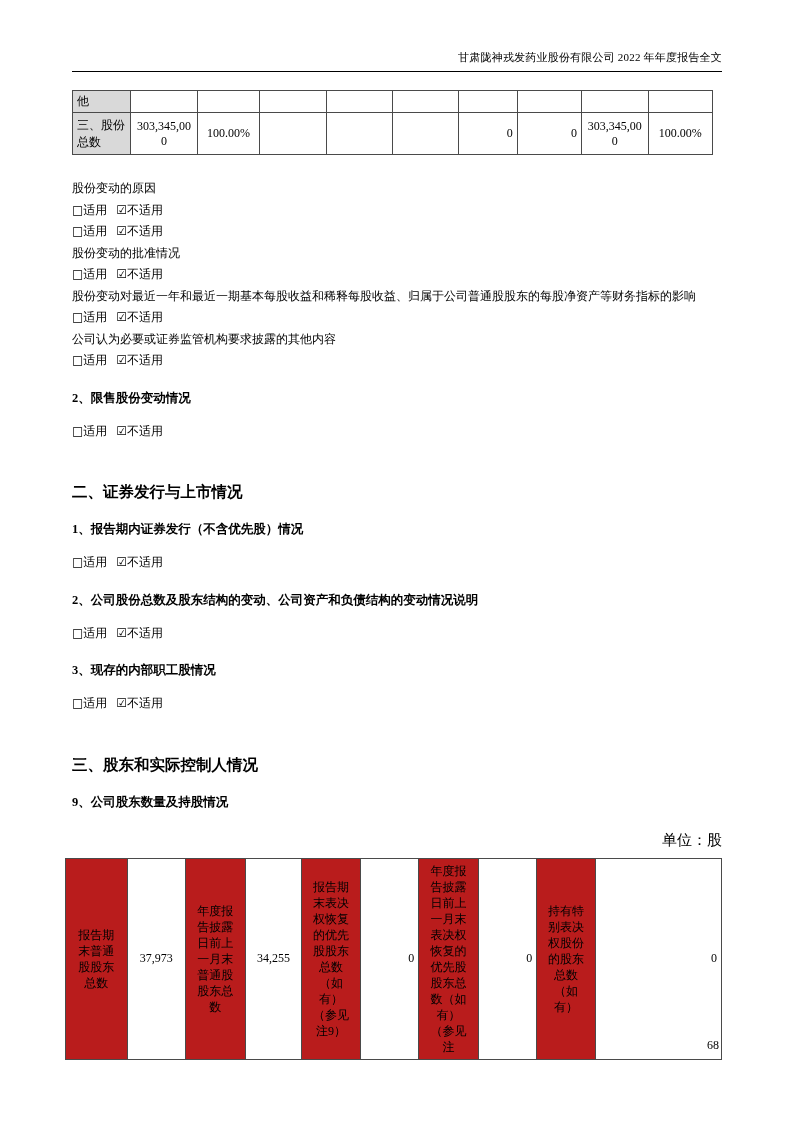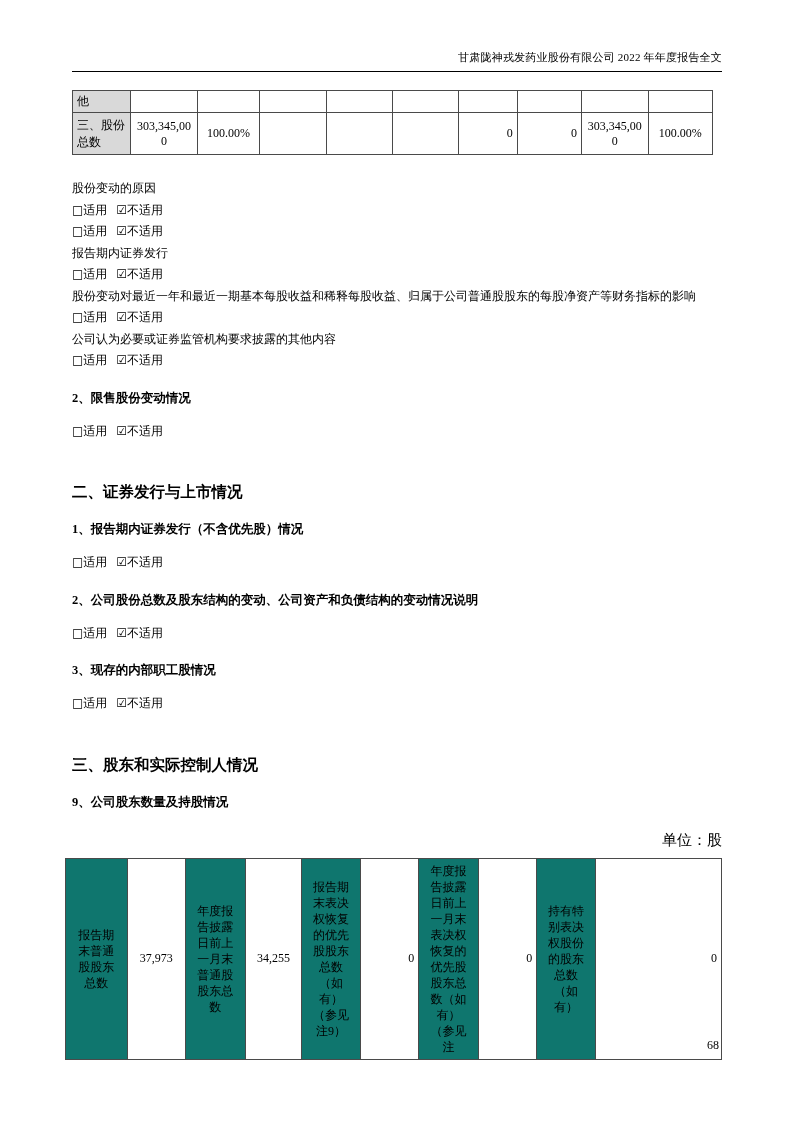--- a/index.html
+++ b/index.html
@@ -36,21 +36,21 @@
   .cb .g2 { margin-left: 9px; }
 
   .h3 { font-size: 12.5px; font-weight: bold; margin: 18px 0 14px; }
   .h2 { font-size: 15.5px; font-weight: bold; margin: 40px 0 16px; }
   .unit { font-size: 15px; text-align: right; margin: 20px 0 8px; }
 
   
   .t2 { table-layout: fixed; width: 657px; margin-left: -7px; font-size: 12px; }
   .t2 td { border: 1px solid #4a4a4a; vertical-align: middle; padding: 4px; }
   .t2 tr { height: 176px; }
-  .t2 .hdr { background: #0f766e; text-align: center; padding: 4px 8px; line-height: 16px; }
+  .t2 .hdr { background: #b91c1c; text-align: center; padding: 4px 8px; line-height: 16px; }
   .t2 .val-c { text-align: center; }
   .t2 .val-r { text-align: right; padding-right: 4px; }
 
   .page-num { position: absolute; right: 74px; top: 1038px; font-size: 12px; }
 </style>
 </head>
 <body>
 
 <div class="page">
   <div class="content">
@@ -96,21 +96,21 @@
         <td class="pct">100.00%</td>
       </tr>
     </tbody>
       </table>
 
     <p class="body-line after-table">股份变动的原因</p>
     <p class="body-line cb"><span class="glyph">□</span><span>适用</span><span class="glyph g2">☑</span><span>不适用</span></p>
 
     <p class="body-line cb"><span class="glyph">□</span><span>适用</span><span class="glyph g2">☑</span><span>不适用</span></p>
 
-    <p class="body-line">报告期内证券发行</p>
+    <p class="body-line">股份变动的批准情况</p>
     <p class="body-line cb"><span class="glyph">□</span><span>适用</span><span class="glyph g2">☑</span><span>不适用</span></p>
 
     <p class="body-line">股份变动对最近一年和最近一期基本每股收益和稀释每股收益、归属于公司普通股股东的每股净资产等财务指标的影响</p>
     <p class="body-line cb"><span class="glyph">□</span><span>适用</span><span class="glyph g2">☑</span><span>不适用</span></p>
 
     <p class="body-line">公司认为必要或证券监管机构要求披露的其他内容</p>
     <p class="body-line cb"><span class="glyph">□</span><span>适用</span><span class="glyph g2">☑</span><span>不适用</span></p>
 
     <div class="h3">2、限售股份变动情况</div>
     <p class="body-line cb"><span class="glyph">□</span><span>适用</span><span class="glyph g2">☑</span><span>不适用</span></p>

